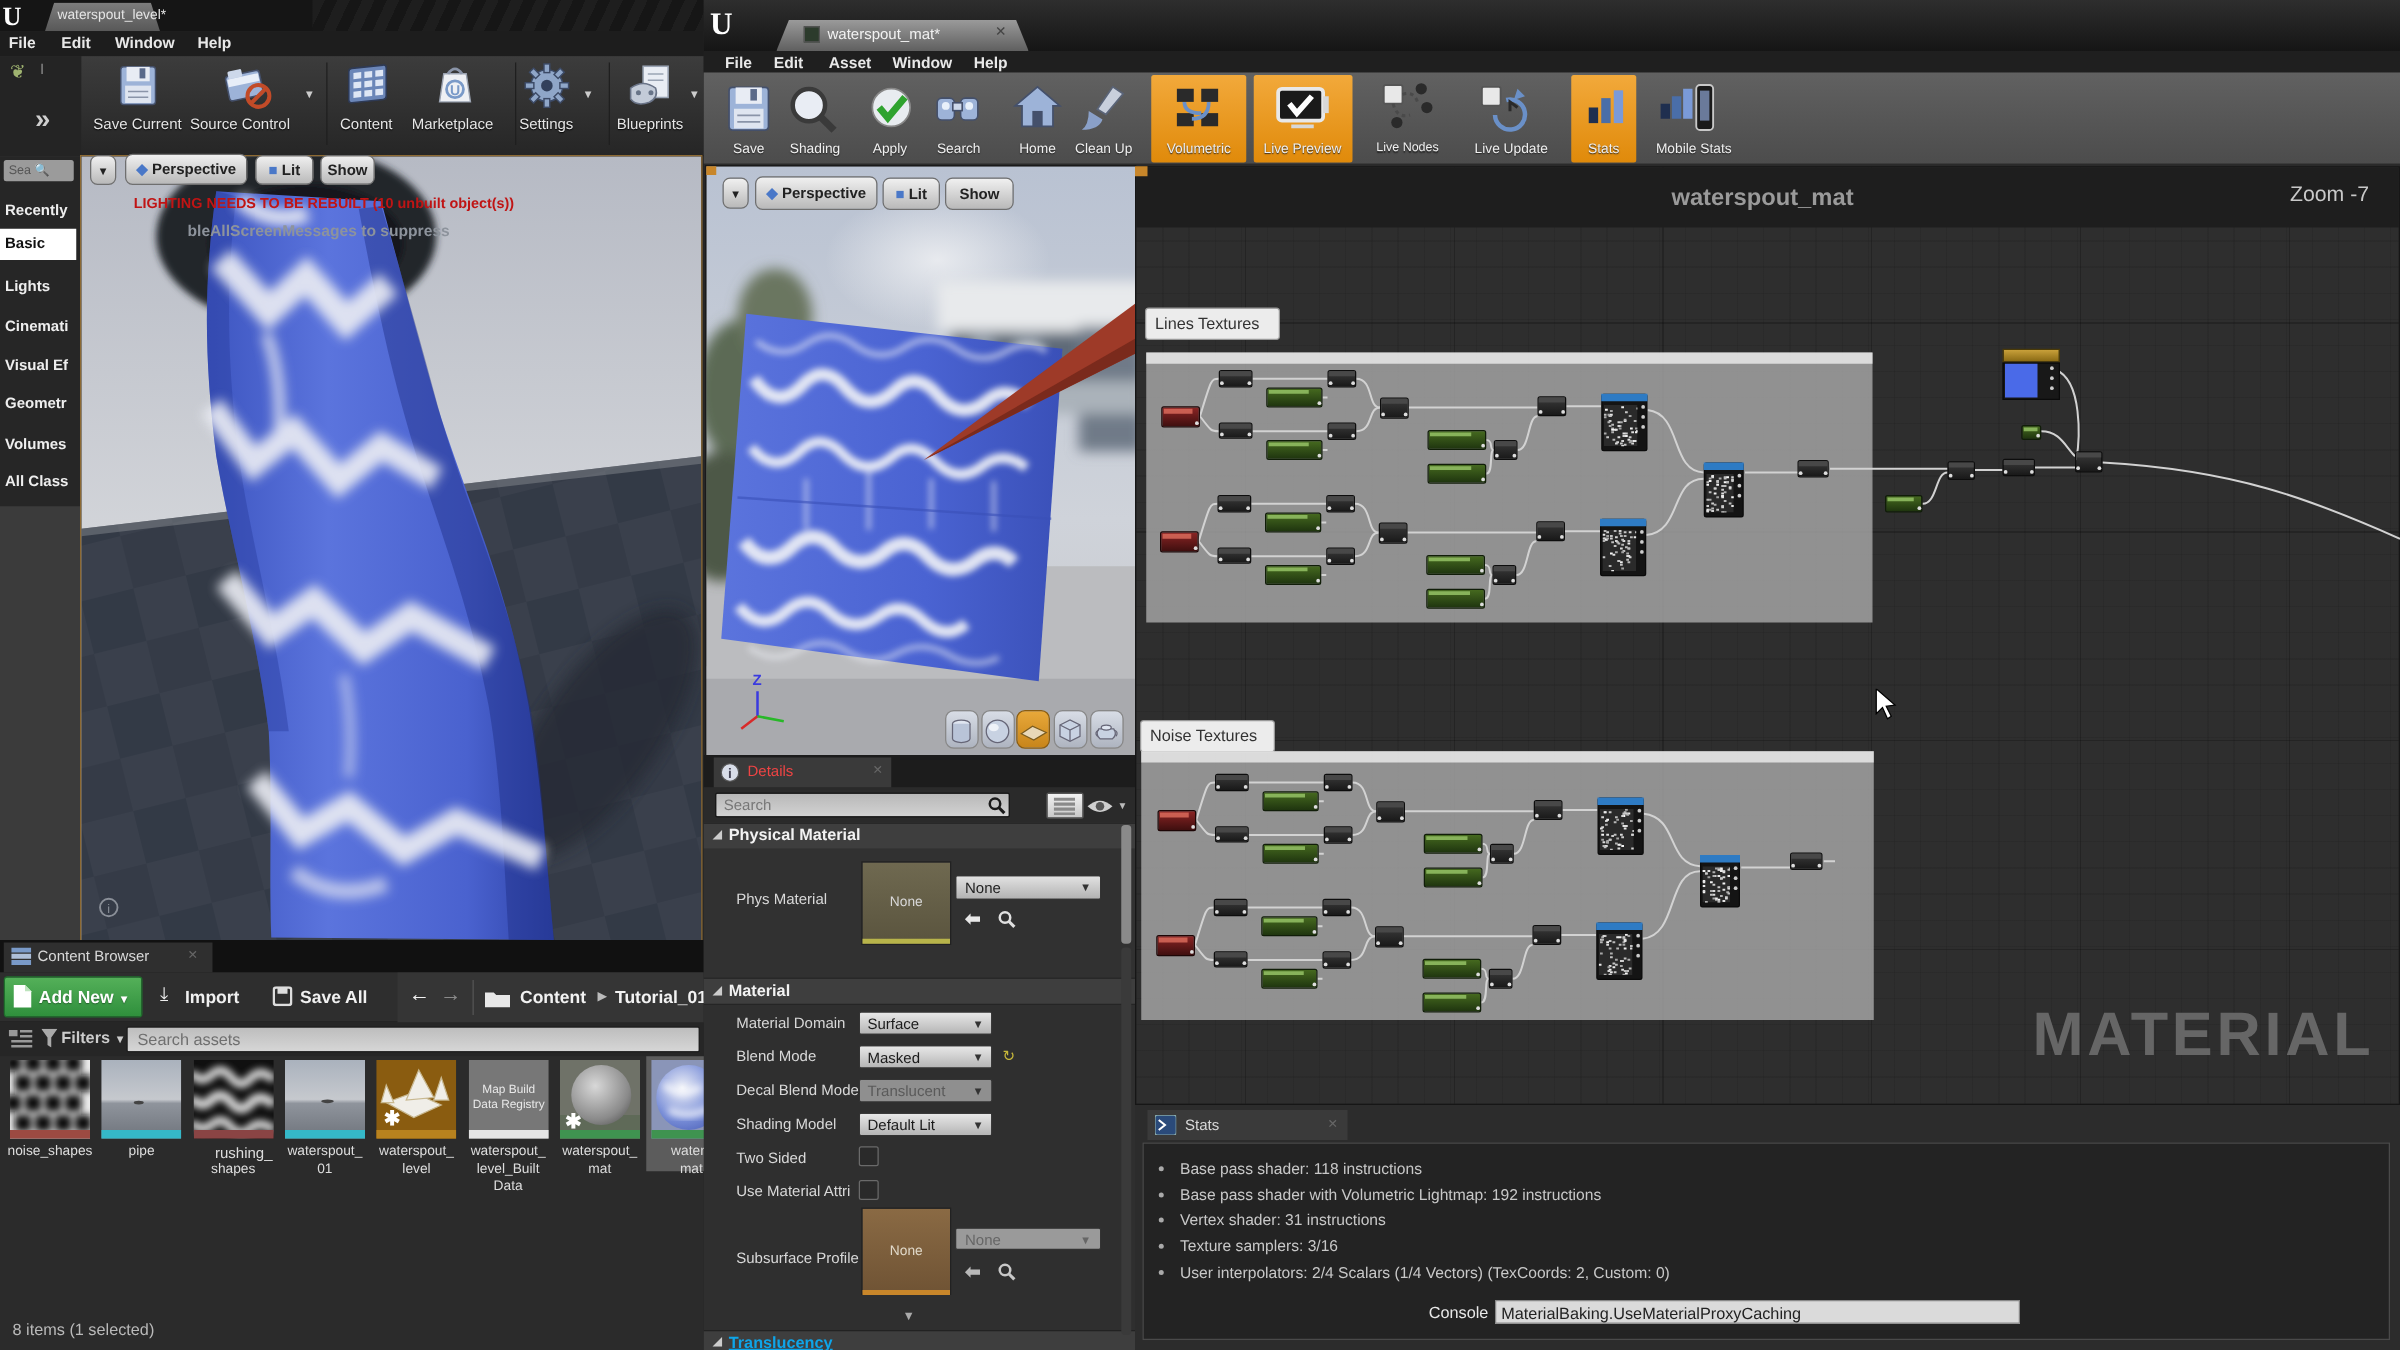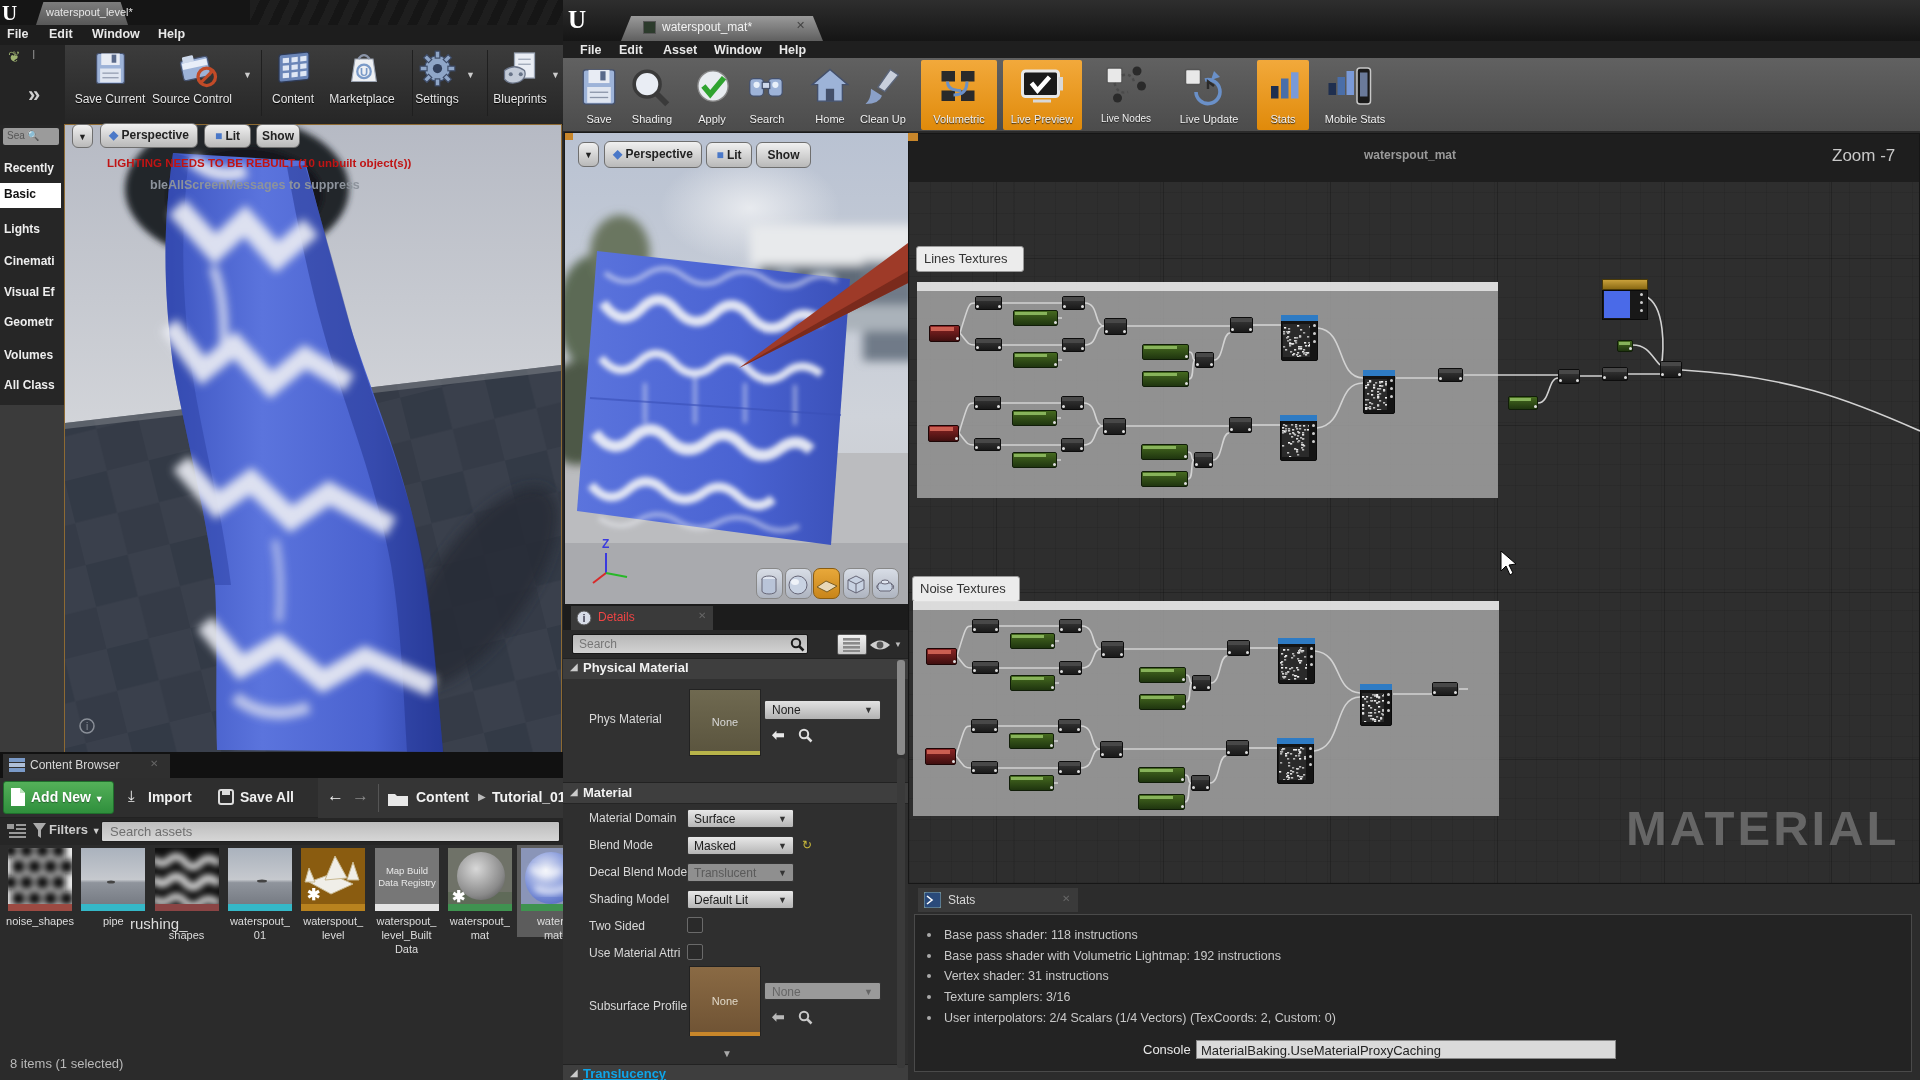--- a/index.html
+++ b/index.html
@@ -411,21 +411,21 @@
         <stop offset=".6" stop-color="#7a8fd8"></stop>
         <stop offset="1" stop-color="#4a5fb8"></stop>
       </radialGradient>
       <rect width="64" height="63" fill="#8a95b8"></rect>
       <circle cx="30" cy="30" r="26" fill="url(#sp2)"></circle>
       <path d="M10 20 q14 10 30 2 M14 40 q16 8 34 -2" stroke="#fff" stroke-width="5" fill="none" opacity=".8" filter="url(#bb)"></path>
       <rect x="0" y="56" width="64" height="7" fill="#3f9350"></rect>
     </svg>
     <div class="abs" style="left:0px;top:915px;width:80px;text-align:center;color:#ddd;font-size:11px;">noise_shapes</div>
     <div class="abs" style="left:73.3px;top:915px;width:80px;text-align:center;color:#ddd;font-size:11px;">pipe</div>
-    <div class="abs" style="left:130px;top:915px;width:80px;color:#ddd;font-size:15px;">rushing_</div>
+    <div class="abs" style="left:155px;top:915px;width:80px;text-align:center;color:#ddd;font-size:12px;">rushing_</div>
     <div class="abs" style="left:146.6px;top:929px;width:80px;text-align:center;color:#ddd;font-size:11px;">shapes</div>
     <div class="abs" style="left:219.89999999999998px;top:915px;width:80px;text-align:center;color:#ddd;font-size:11px;">waterspout_</div>
     <div class="abs" style="left:219.89999999999998px;top:929px;width:80px;text-align:center;color:#ddd;font-size:11px;">01</div>
     <div class="abs" style="left:293.2px;top:915px;width:80px;text-align:center;color:#ddd;font-size:11px;">waterspout_</div>
     <div class="abs" style="left:293.2px;top:929px;width:80px;text-align:center;color:#ddd;font-size:11px;">level</div>
     <div class="abs" style="left:366.5px;top:915px;width:80px;text-align:center;color:#ddd;font-size:11px;">waterspout_</div>
     <div class="abs" style="left:366.5px;top:929px;width:80px;text-align:center;color:#ddd;font-size:11px;">level_Built</div>
     <div class="abs" style="left:366.5px;top:943px;width:80px;text-align:center;color:#ddd;font-size:11px;">Data</div>
     <div class="abs" style="left:439.79999999999995px;top:915px;width:80px;text-align:center;color:#ddd;font-size:11px;">waterspout_</div>
     <div class="abs" style="left:439.79999999999995px;top:929px;width:80px;text-align:center;color:#ddd;font-size:11px;">mat</div>
@@ -633,21 +633,21 @@
     <div class="abs" style="left:897px;top:660px;width:8px;height:95px;background:#8a8a8a;border-radius:3px;"></div>
     <div class="abs" style="left:897px;top:758px;width:8px;height:310px;background:#3a3a3a;border-radius:3px;"></div>
     <div class="abs" style="left:908px;top:133px;width:1012px;height:751px;background:
    repeating-linear-gradient(90deg, transparent 0 87px, rgba(0,0,0,.22) 87px 88px, transparent 88px 167px),
    repeating-linear-gradient(0deg, transparent 0 123px, rgba(0,0,0,.22) 123px 124px, transparent 124px 167px),
    repeating-linear-gradient(90deg, rgba(0,0,0,.08) 0 1px, transparent 1px 20.9px),
    repeating-linear-gradient(0deg, rgba(0,0,0,.08) 0 1px, transparent 1px 20.9px),
    #2e2e2e;border:1px solid #161616;"></div>
     <div class="abs" style="left:909px;top:134px;width:1010px;height:48px;background:#1e1e1e;"></div>
     <div class="abs" style="left:908px;top:133px;width:10px;height:8px;background:#c8862a;"></div>
-    <div class="abs" style="left:1260px;top:148px;width:300px;text-align:center;color:#9a9a9a;font-size:12px;font-weight:bold;">waterspout_mat</div>
+    <div class="abs" style="left:1260px;top:148px;width:300px;text-align:center;color:#9a9a9a;font-size:19px;font-weight:bold;">waterspout_mat</div>
     <div class="abs" style="left:1832px;top:146px;color:#c8c8c8;font-size:17px;">Zoom -7</div>
     <div class="abs" style="left:1626px;top:800px;color:#666;font-size:49px;font-weight:bold;letter-spacing:3px;">MATERIAL</div>
     <svg class="abs" style="left:1500px;top:551px" width="18" height="26">
       <polygon points="1,0 1,20 6,15 10,24 13,22 9,14 16,13" fill="#fff" stroke="#000" stroke-width="1"></polygon>
     </svg>
     <div class="abs" style="left:916px;top:246px;width:108px;height:26px;background:#ececec;border:1px solid #999;border-radius:3px;"></div>
     <div class="abs" style="left:924px;top:251px;color:#333;font-size:13px;">Lines Textures</div>
     <div class="abs" style="left:917px;top:282px;width:581px;height:216px;background:rgba(185,185,185,.72);"></div>
     <div class="abs" style="left:917px;top:282px;width:581px;height:9px;background:rgba(232,232,232,.85);"></div>
     <div class="abs" style="left:912px;top:576px;width:108px;height:26px;background:#ececec;border:1px solid #999;border-radius:3px;"></div>

